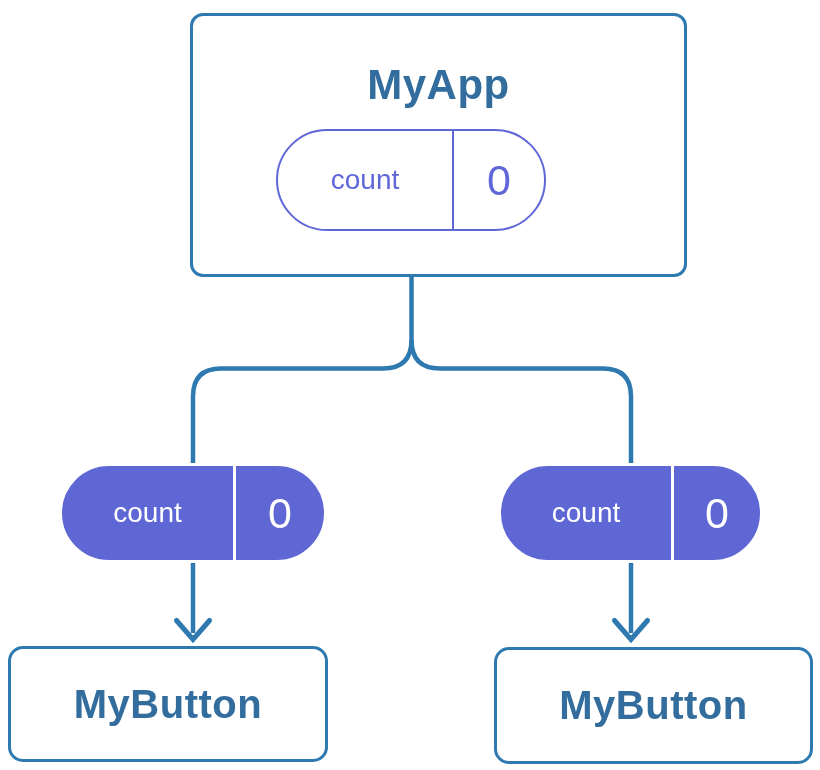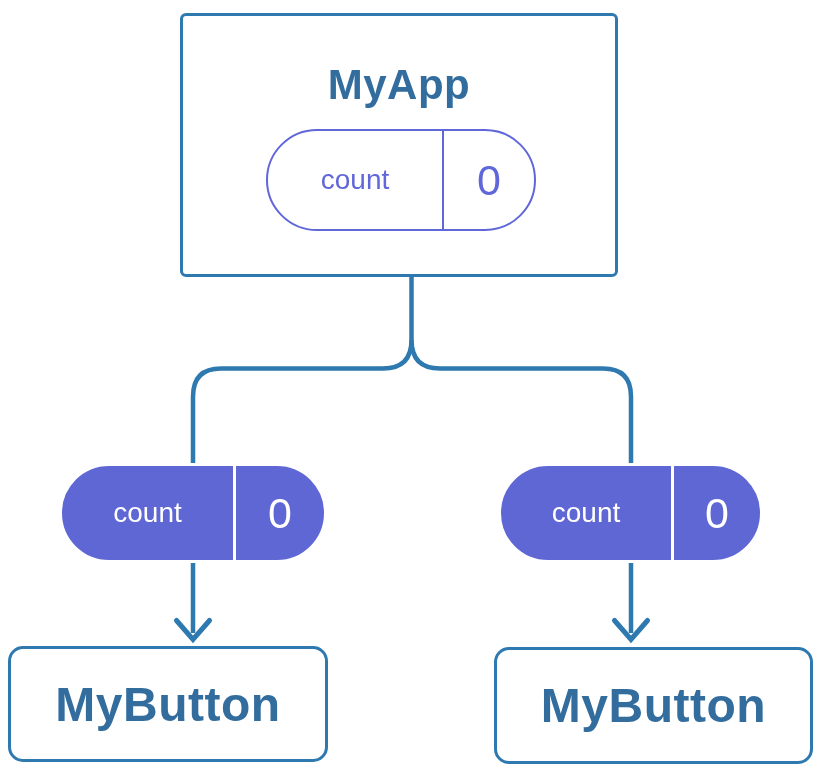--- a/index.html
+++ b/index.html
@@ -31,32 +31,32 @@
   }
   .edge-line{stroke-width:4.5px;}
   .arrow-head{stroke-width:5px;stroke-linecap:round;stroke-linejoin:miter;}
   .node-card{
     position:absolute;
     box-sizing:border-box;
     background:#ffffff;
     border:3px solid var(--card-border);
     border-radius:15px;
   }
-  .card-root{left:180px;top:13px;width:438px;height:264px;border-radius:6px;}
+  .card-root{left:190px;top:13px;width:497px;height:264px;border-radius:13px;}
   .card-child-left{left:8px;top:646px;width:320px;height:116px;}
   .card-child-right{left:494px;top:647px;width:319px;height:117px;}
   .node-title{
     position:absolute;left:0;right:0;
     display:flex;align-items:center;justify-content:center;
     color:var(--title-text);
     font-weight:700;
     letter-spacing:0.5px;
   }
   .root-title{top:38px;height:62px;font-size:42px;}
-  .child-title{top:0;bottom:0;font-size:48px;}
+  .child-title{top:0;bottom:0;font-size:40px;}
   .pill{
     position:absolute;
     box-sizing:border-box;
     display:flex;
     align-items:stretch;
     overflow:hidden;
   }
   .pill-outline{
     left:277px;top:128px;width:270px;height:102px;
     border:2px solid var(--pill-outline);

